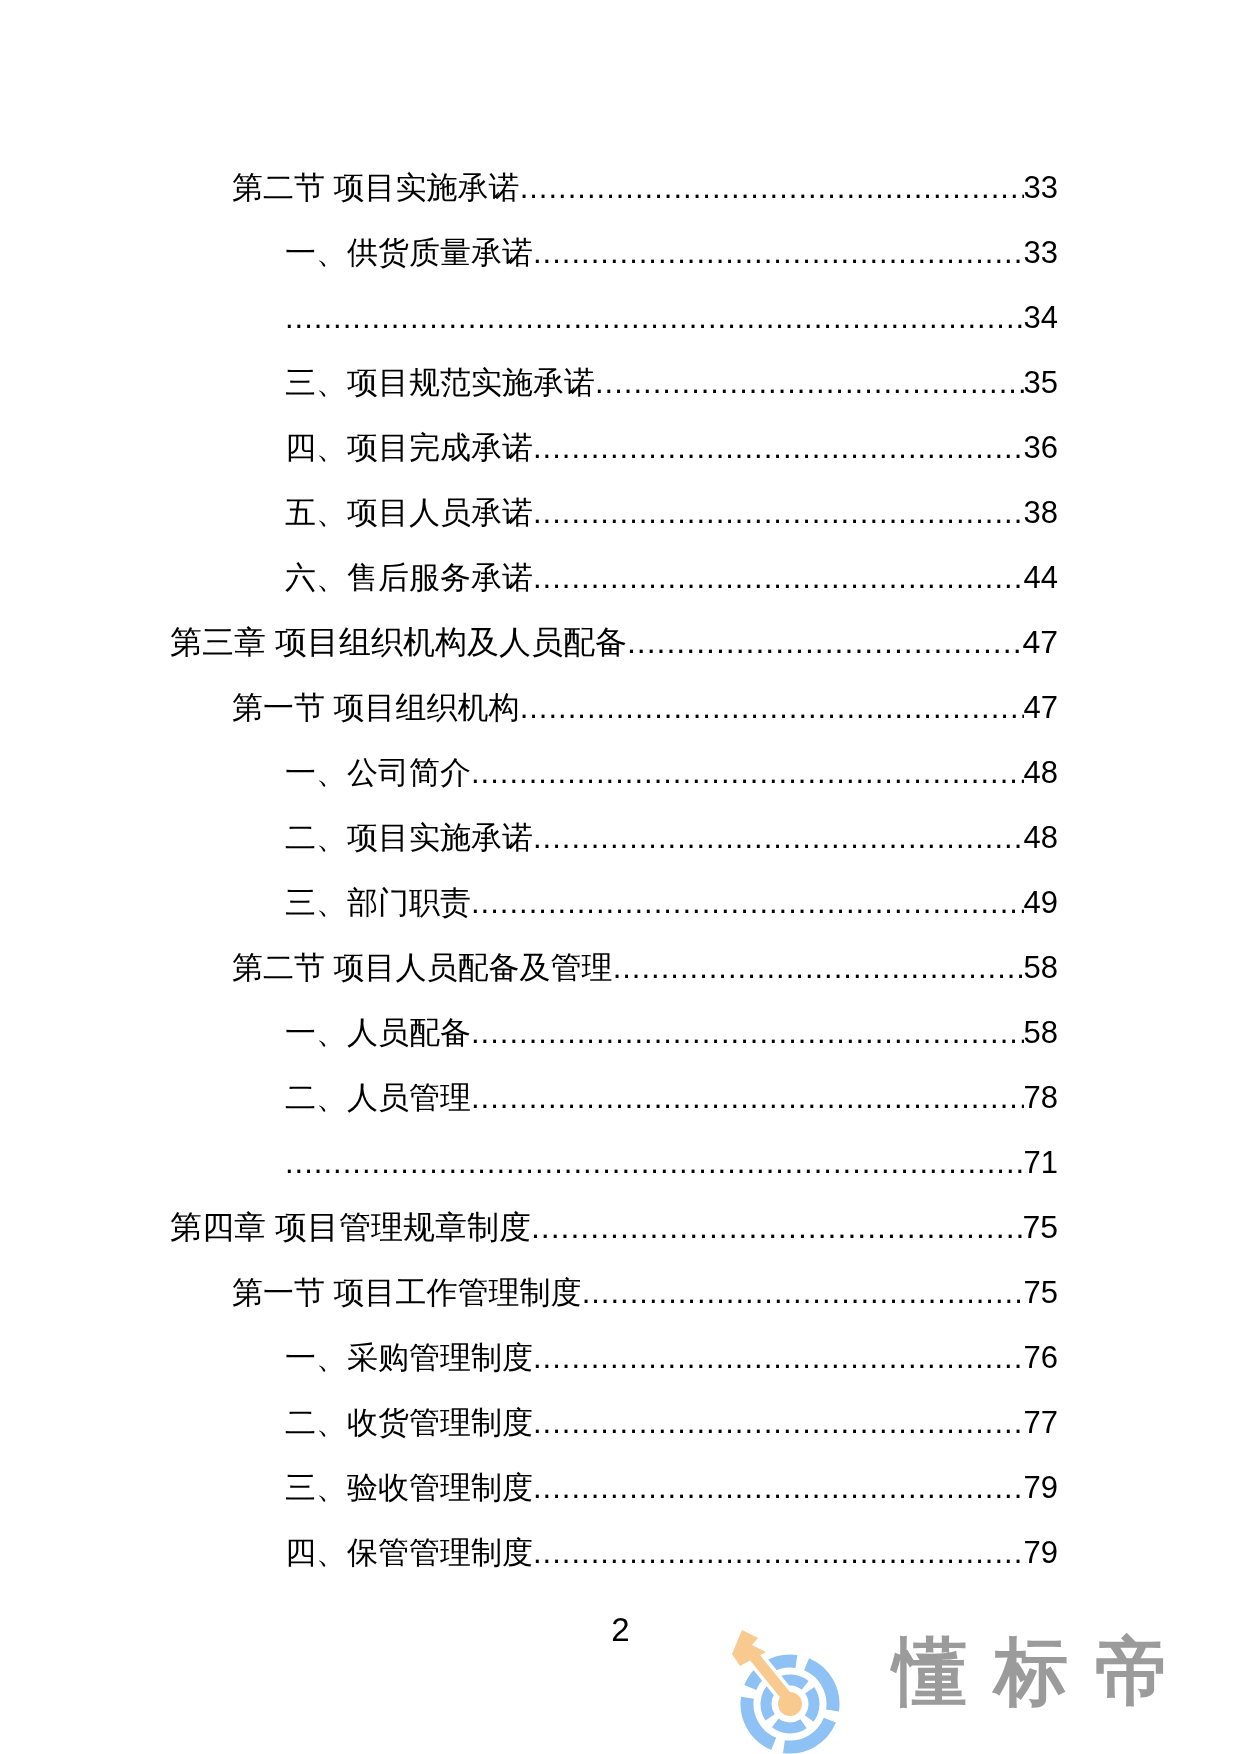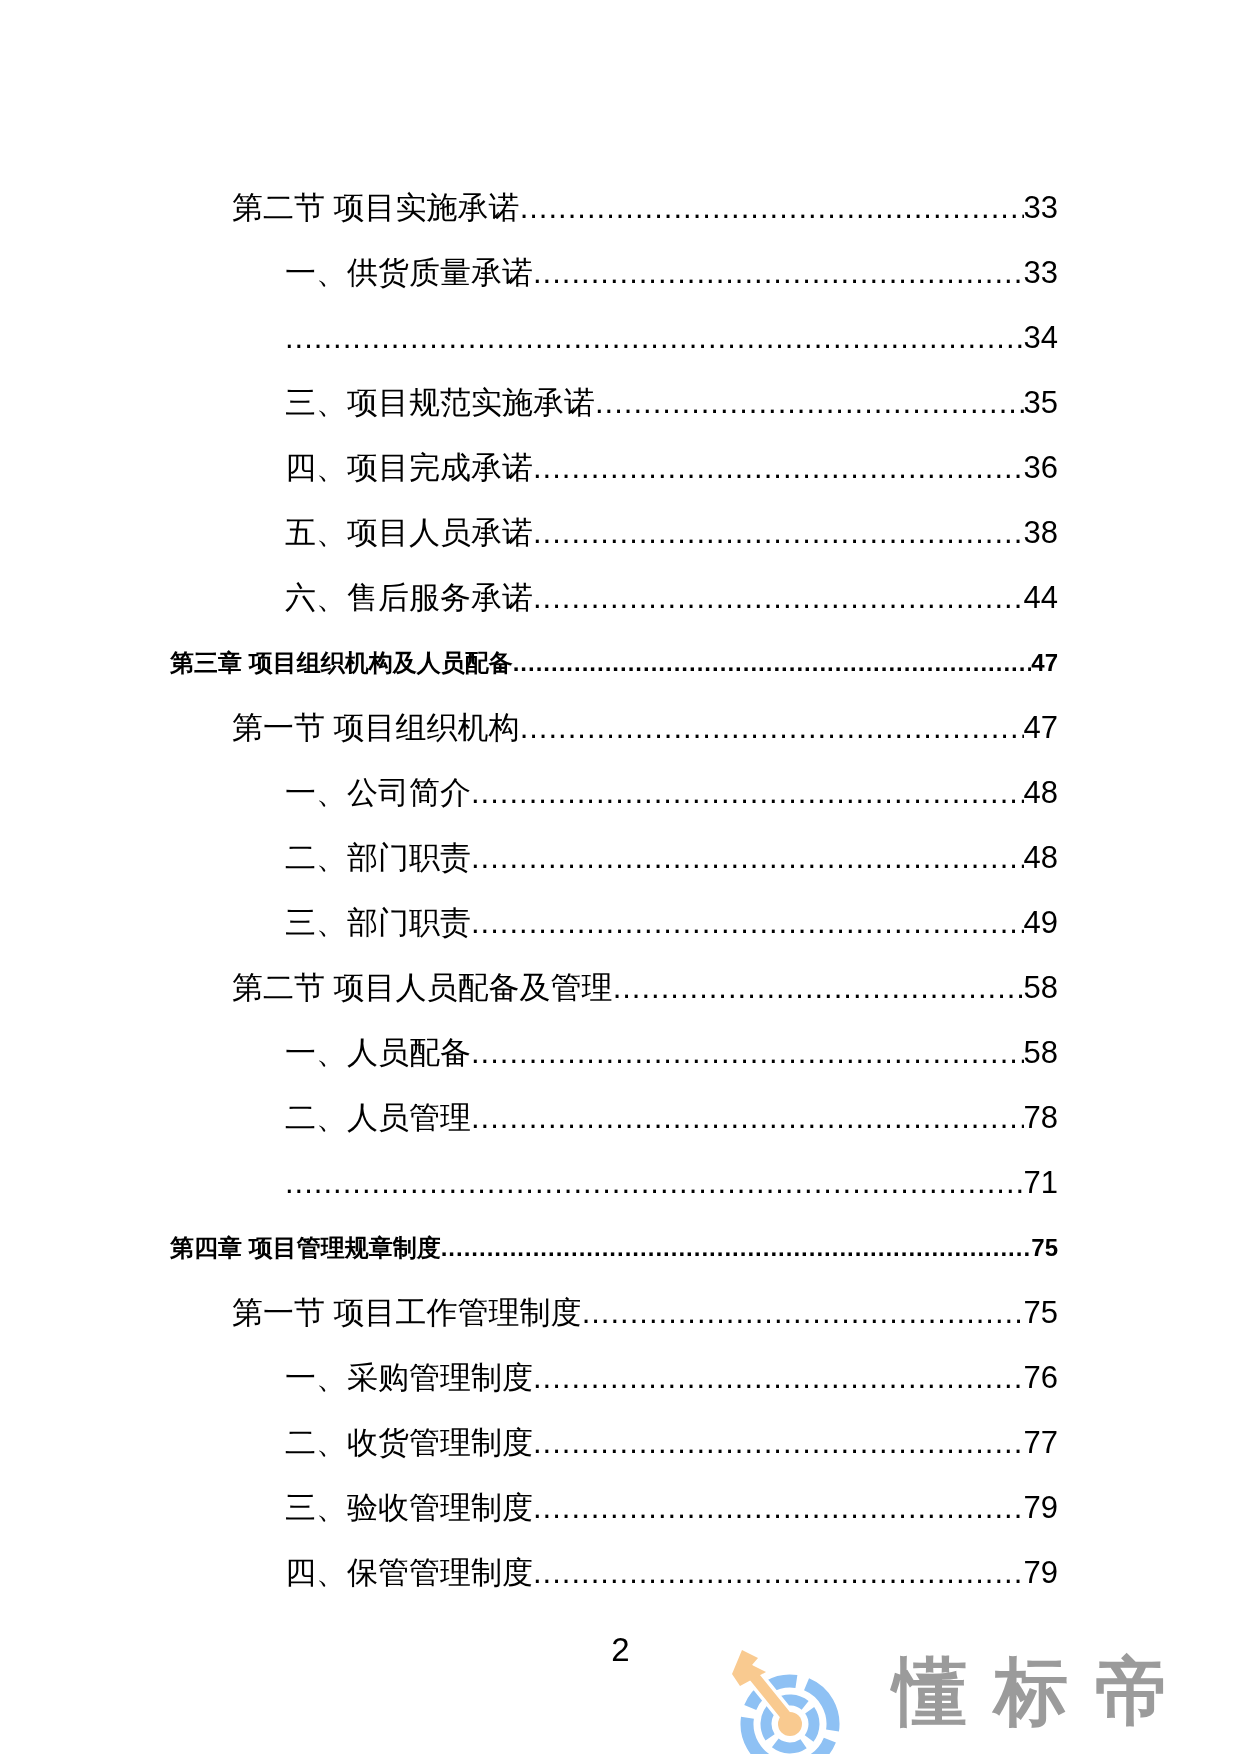--- a/index.html
+++ b/index.html
@@ -4,37 +4,37 @@
 <style>
   html,body{margin:0;padding:0;}
   body{
     width:1241px;height:1754px;
     background:#ffffff;
     position:relative;
     overflow:hidden;
     font-family:"Liberation Sans","DejaVu Sans",sans-serif;
     color:#000;
   }
-  .page{position:absolute;inset:0;margin-top:20px;}
+  .page{position:absolute;inset:0;}
   
   .toc{
     position:absolute;
     left:170px;top:155px;width:888px;
   }
   .toc-row{
     display:flex;
     align-items:baseline;
     height:65px;
     line-height:65px;
     font-size:31px;
     white-space:nowrap;
   }
   .toc-row.chapter{
-    font-weight:bold;
-    font-size:24px;
+    font-weight:normal;
+    font-size:32px;
   }
   .toc-row.section{padding-left:62px;}
   .toc-row.item{padding-left:115px;align-items:center;}
   .toc-label{flex:0 0 auto;}
   .toc-leader{
     flex:1 1 auto;
     overflow:hidden;
     white-space:nowrap;
     letter-spacing:1px;
   }
@@ -123,21 +123,21 @@
         <span class="toc-label">第一节 项目组织机构</span>
         <span class="toc-leader">................................................................................................................................................................</span>
         <span class="toc-page">47</span>
       </div>
       <div class="toc-row item">
         <span class="toc-label">一、公司简介</span>
         <span class="toc-leader">................................................................................................................................................................</span>
         <span class="toc-page">48</span>
       </div>
       <div class="toc-row item">
-        <span class="toc-label">二、部门职责</span>
+        <span class="toc-label">二、项目实施承诺</span>
         <span class="toc-leader">................................................................................................................................................................</span>
         <span class="toc-page">48</span>
       </div>
       <div class="toc-row item">
         <span class="toc-label">三、部门职责</span>
         <span class="toc-leader">................................................................................................................................................................</span>
         <span class="toc-page">49</span>
       </div>
       <div class="toc-row section">
         <span class="toc-label">第二节 项目人员配备及管理</span>

